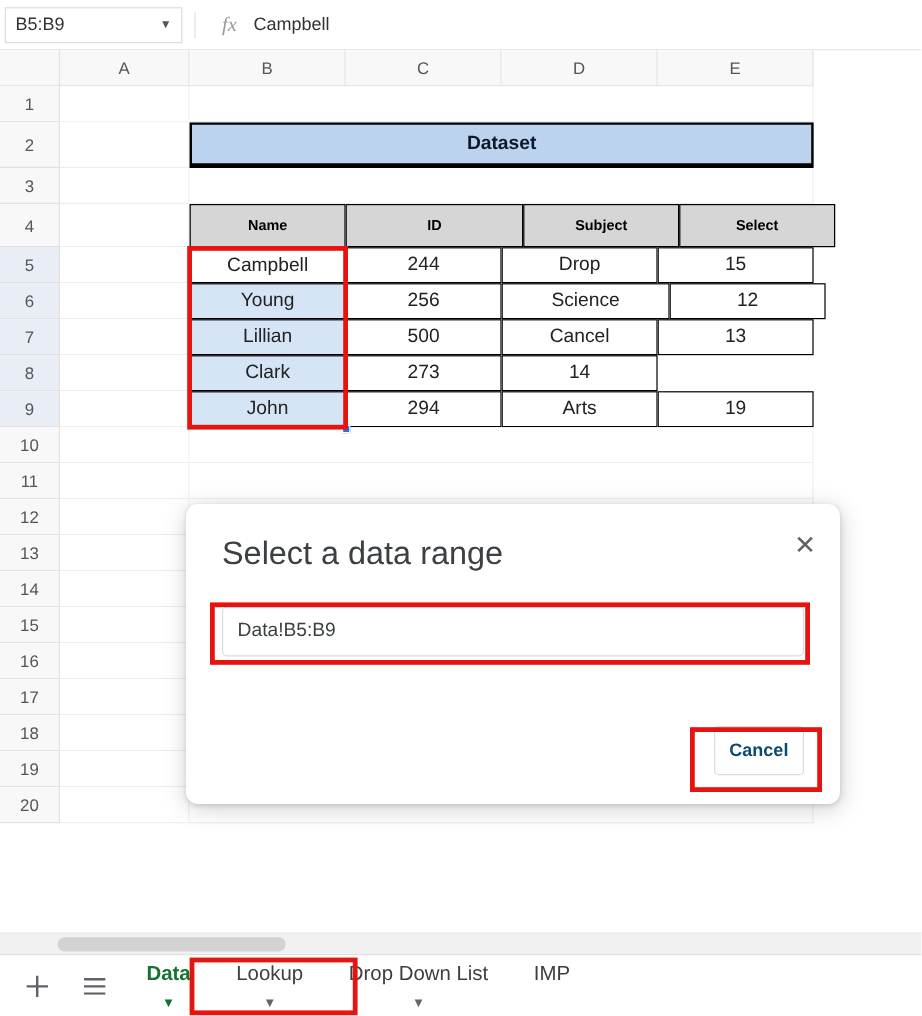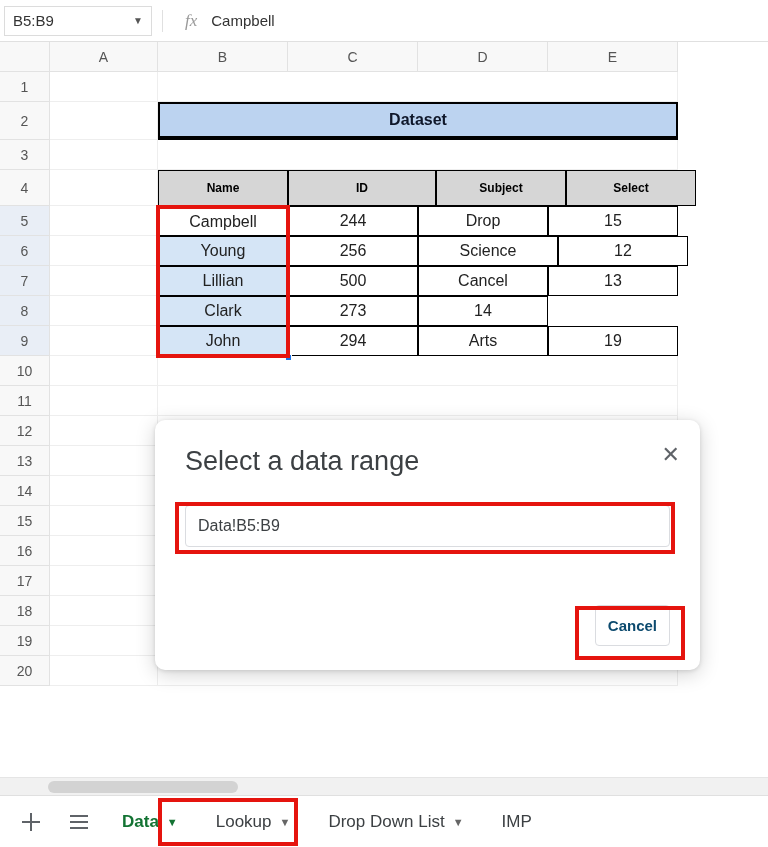--- a/index.html
+++ b/index.html
@@ -261,20 +261,21 @@
   .sheet-tab {
     display:flex;
     align-items:center;
     gap:8px;
     padding:0 16px;
     height:40px;
     font-size:17px;
     color:#3c4043;
     cursor:pointer;
     border-radius:2px;
+    flex-direction:column;
   }
   .sheet-tab .dd {
     font-size:11px;
     color:#666;
   }
   .sheet-tab.active {
     color:#137333;
     font-weight:700;
   }
   .sheet-tab.active .dd{ color:#137333;}

